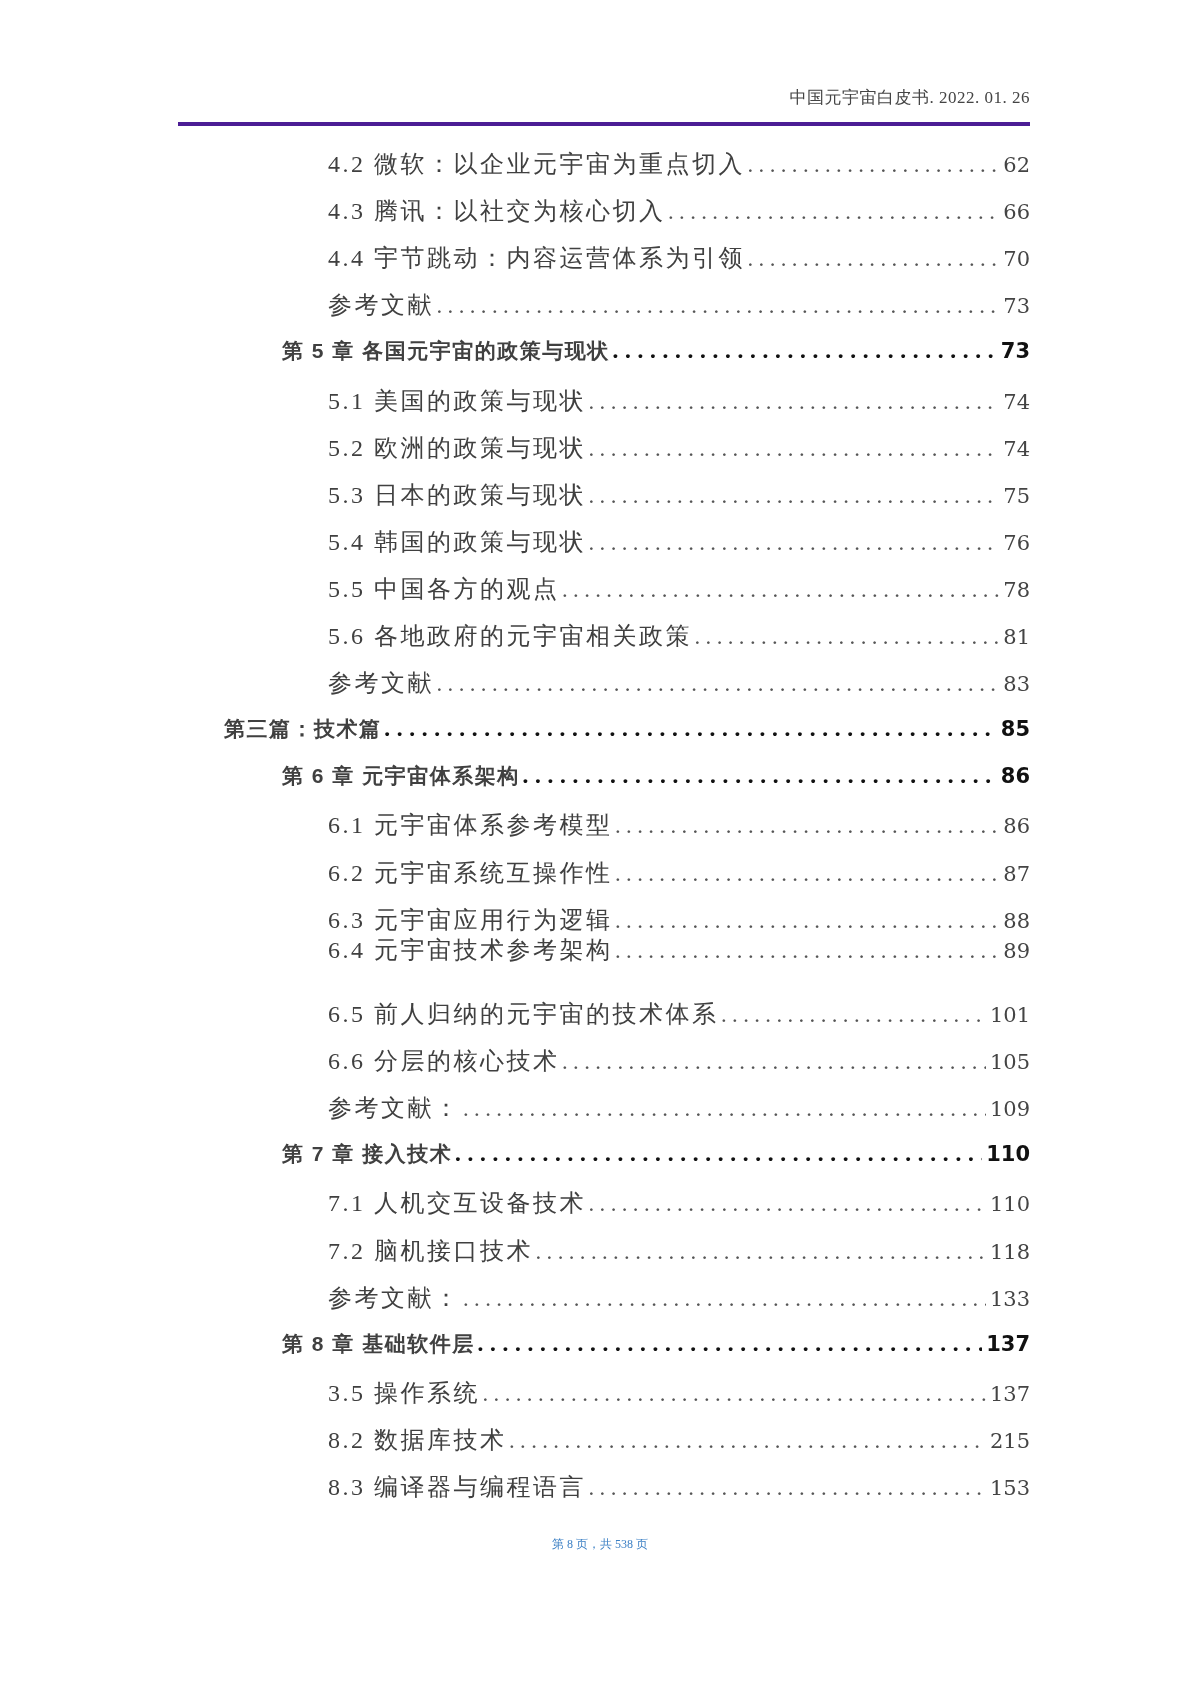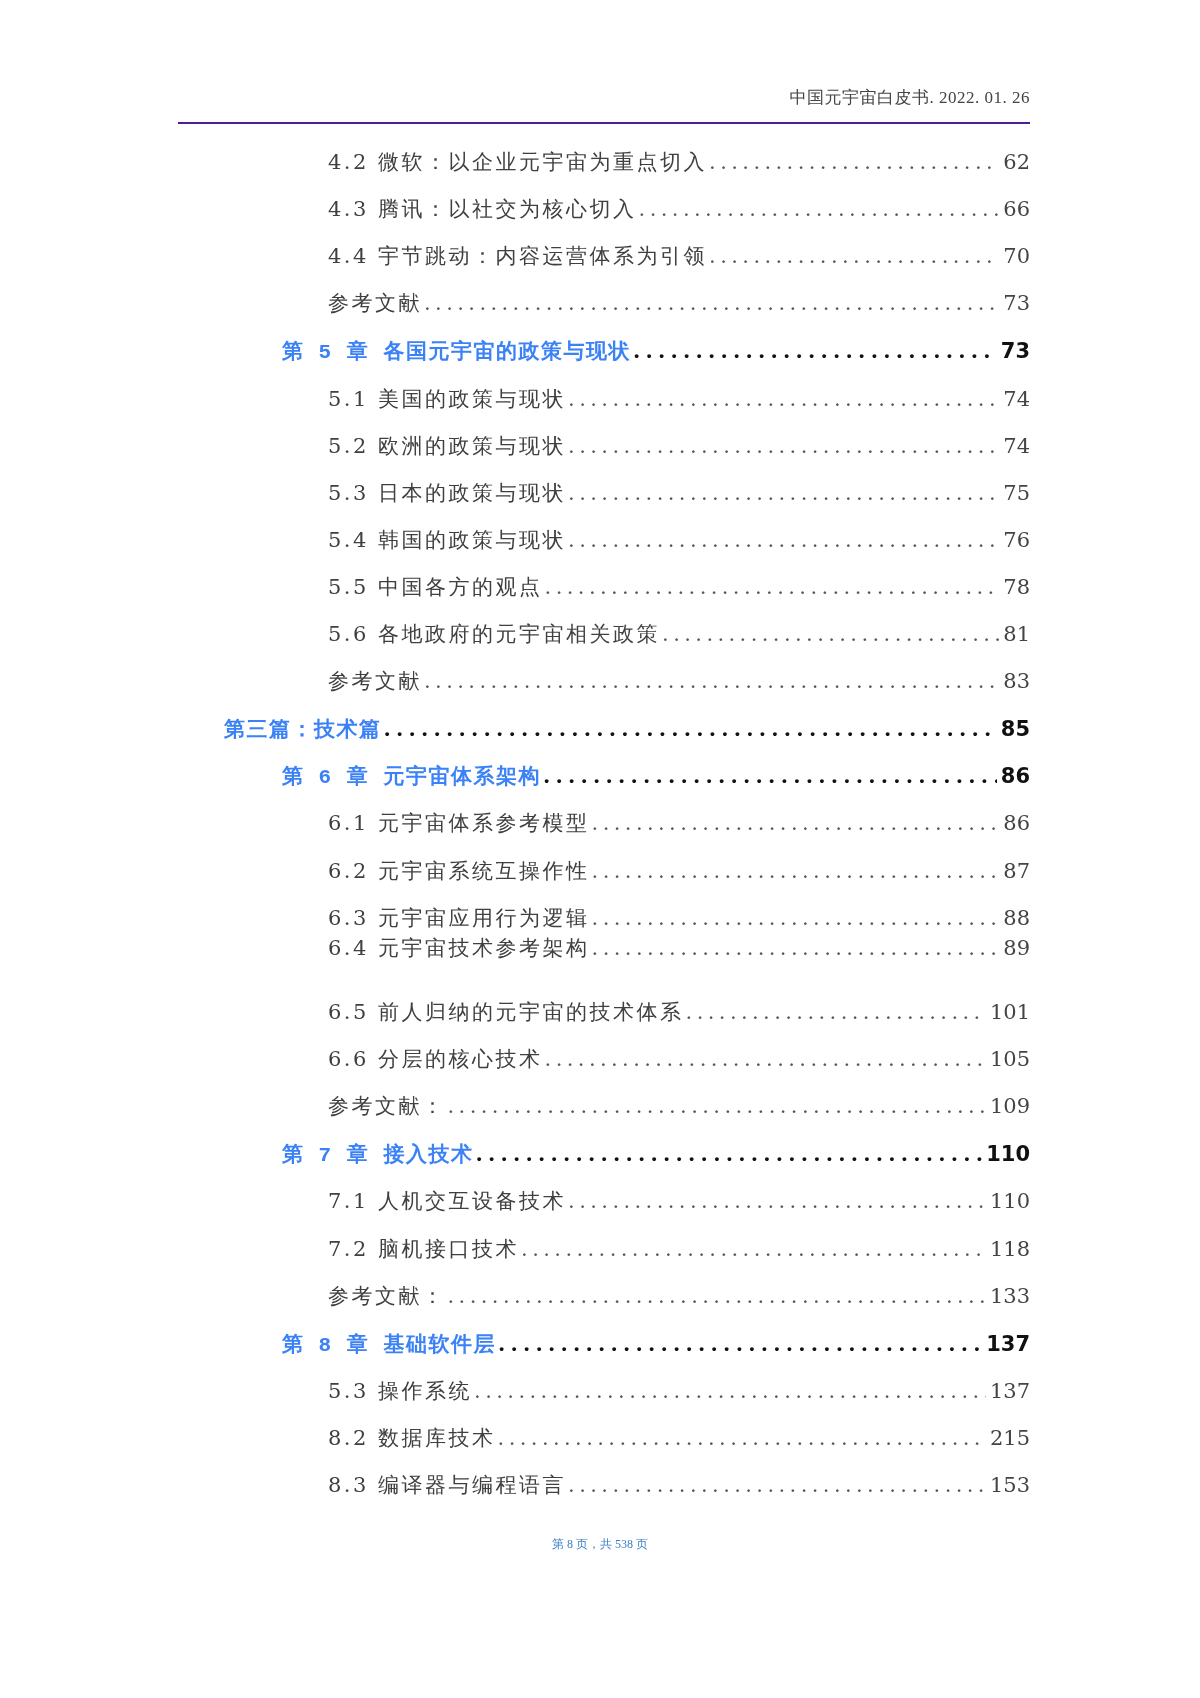--- a/index.html
+++ b/index.html
@@ -1,33 +1,33 @@
 <!DOCTYPE html>
 <html><head>
 <meta charset="utf-8">
 <style>
   html, body { margin:0; padding:0; background:#ffffff; }
   body { width:1200px; height:1698px; position:relative; overflow:hidden;
          font-family:"DejaVu Serif", "Liberation Serif", serif; color:#3a3a3a; }
   .header { position:absolute; left:178px; right:170px; top:82px; height:40px;
-            border-bottom:2px solid #4c1d95; }
+            border-bottom:4px solid #4c1d95; }
   .header-title { position:absolute; right:0; top:4px; font-size:17px; color:#444;
                   font-family:"Liberation Serif","DejaVu Serif",serif; letter-spacing:0.5px; }
   .toc { position:absolute; left:0; top:140px; width:1200px; }
   .row { position:absolute; height:30px; display:flex; align-items:baseline; right:170px; }
-  .row .t { white-space:nowrap; font-size:21px; letter-spacing:2.5px; }
+  .row .t { white-space:nowrap; font-size:24px; letter-spacing:2.5px;font-family:Liberation Serif, serif; }
   .row .dots { flex:1; overflow:hidden; white-space:nowrap; font-size:21px; letter-spacing:4.4px;
                margin:0 4px 0 2px; color:#555; }
   .row .dots::after { content:"......................................................................................................................"; }
   .row .pg { white-space:nowrap; font-size:21px; font-family:"DejaVu Serif",serif; color:#444; }
   .row.sec { left:328px; }
   .row.sec .t { color:#404040; }
   .row.chap { left:282px; }
   .row.part { left:224px; }
-  .row.chap .t, .row.part .t { font-weight:bold; color:#3b82f6; font-family:Liberation Mono, monospace; font-size:21px; letter-spacing:1.5px; }
+  .row.chap .t, .row.part .t { font-weight:bold; color:#404040; font-family:Liberation Sans, sans-serif; font-size:21px; letter-spacing:1.5px; }
   .row.chap .dots, .row.part .dots { color:#111; font-weight:bold; letter-spacing:5.2px; }
   .row.chap .pg, .row.part .pg { font-weight:bold; color:#111; font-family:"DejaVu Sans",sans-serif; }
   .footer { position:absolute; top:1536px; left:0; width:1200px; text-align:center;
             font-size:12px; color:#3b7fc4; font-family:"Liberation Serif","DejaVu Serif",serif; }
 </style>
 </head>
 <body>
 
 <div class="header">
   <span class="header-title">中国元宇宙白皮书. 2022. 01. 26</span>
@@ -158,21 +158,21 @@
       <span class="t">参考文献：</span>
       <span class="dots"></span>
       <span class="pg">133</span>
     </div>
   <div class="row chap" style="top:1190px">
       <span class="t">第 8 章  基础软件层</span>
       <span class="dots"></span>
       <span class="pg">137</span>
     </div>
   <div class="row sec" style="top:1237px">
-      <span class="t">5.3 操作系统</span>
+      <span class="t">3.5 操作系统</span>
       <span class="dots"></span>
       <span class="pg">137</span>
     </div>
   <div class="row sec" style="top:1284px">
       <span class="t">8.2 数据库技术</span>
       <span class="dots"></span>
       <span class="pg">215</span>
     </div>
   <div class="row sec" style="top:1331px">
       <span class="t">8.3 编译器与编程语言</span>

